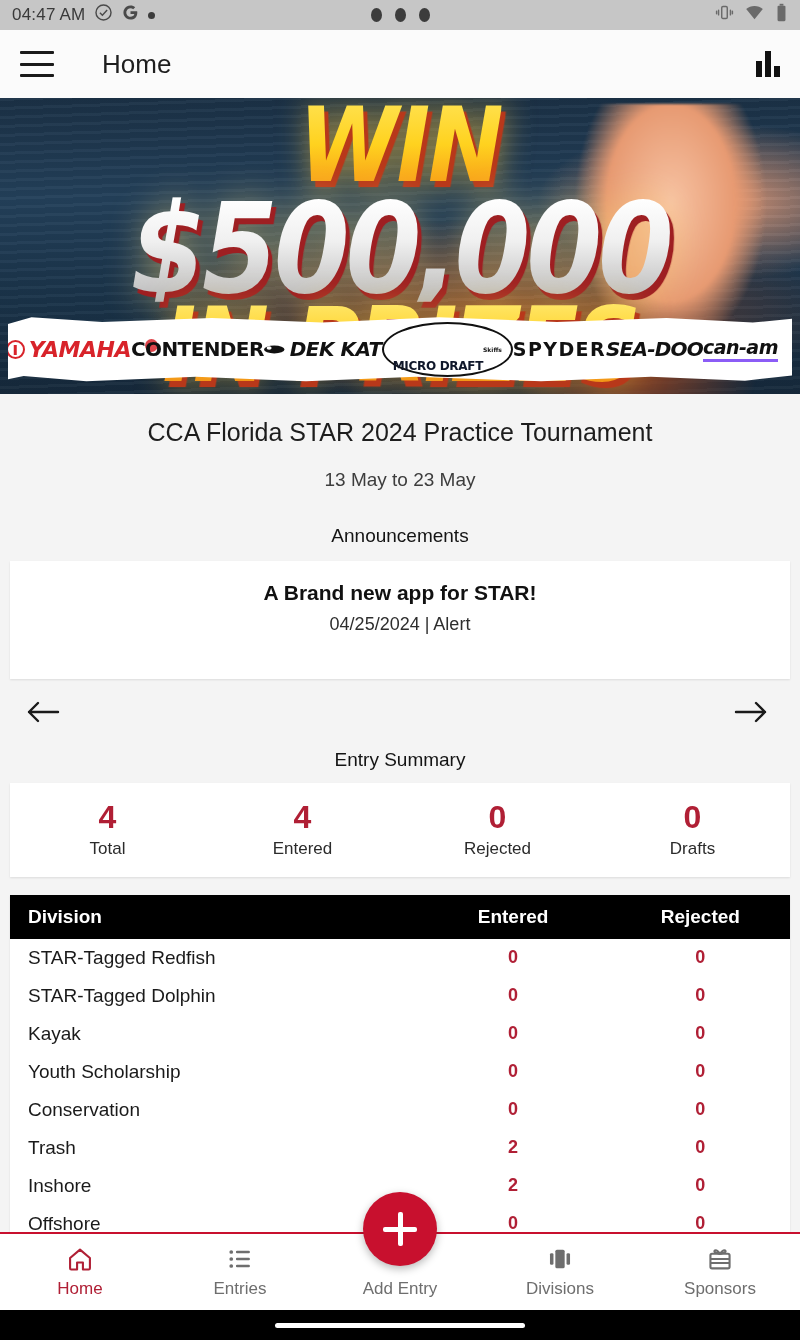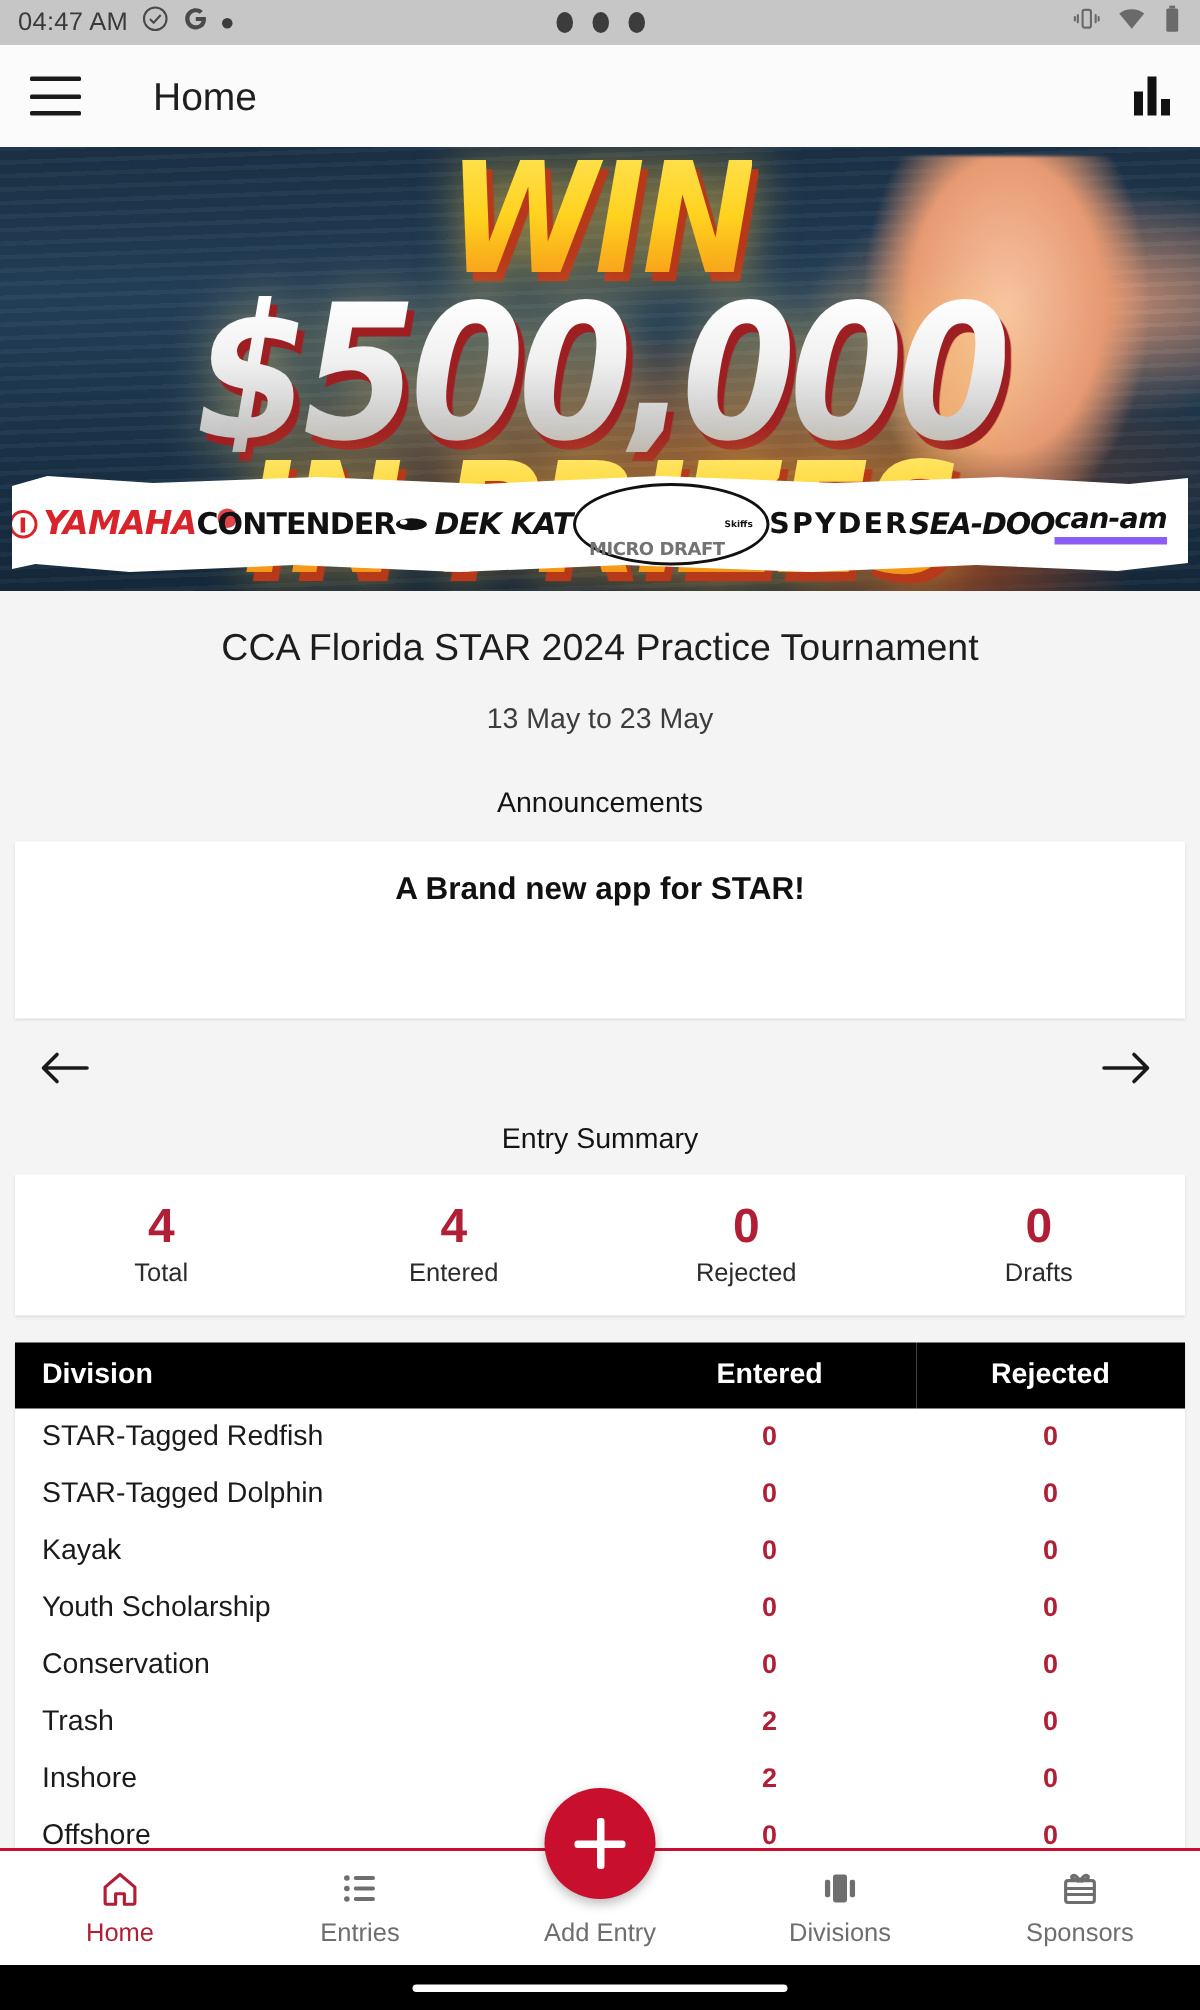--- a/index.html
+++ b/index.html
@@ -100,26 +100,26 @@
   .yamaha-mark { width:19px; height:19px; border:2.5px solid #d8232a; border-radius:50%;
     margin-right:4px; position:relative; }
   .yamaha-mark::before{ content:""; position:absolute; left:50%; top:3px; width:2.5px; height:10px;
     background:#d8232a; transform:translateX(-50%); }
   .lg-contender { color:#111; font-size:20px; letter-spacing:-.6px; position:relative; }
   .lg-contender::after{ content:""; position:absolute; left:14px; top:2px; width:13px; height:13px;
     background:#d8232a; border-radius:50%; opacity:.85; z-index:-1; }
   .lg-dekkat { color:#111; font-size:20px; font-style:italic; letter-spacing:-.5px; }
   .lg-microdraft { border:2px solid #111; border-radius:50%; padding:3px 9px; text-align:center;
     line-height:1; }
-  .lg-microdraft .md1 { font-size:12px; color:#737373; letter-spacing:-.3px; display:block;margin-top:33px; }
+  .lg-microdraft .md1 { font-size:12px; color:#0f172a; letter-spacing:-.3px; display:block;margin-top:33px; }
   .lg-microdraft .md2 { font-size:6px; color:#111; display:block; margin-top:1px; }
   .lg-spyder { color:#111; font-size:19px; letter-spacing:1.4px; }
   .lg-seadoo { color:#111; font-size:20px; font-style:italic; letter-spacing:-.8px; }
   .lg-canam { color:#111; font-size:19px; font-style:italic; letter-spacing:-.5px;
-    border-bottom:5px solid #8b5cf6; padding-bottom:1px; }
+    border-bottom:3px solid #8b5cf6; padding-bottom:1px; }
 
   
   .content { background:#f4f4f4; }
   .tourn-title { text-align:center; font-size:25px; color:#1d1d1d; padding-top:24px; }
   .tourn-dates { text-align:center; font-size:19px; color:#3d3d3d; margin-top:22px; }
   .section-head { text-align:center; font-size:19px; font-weight:normal; color:#141414;
     margin-top:34px; }
 
   .ann-card { background:#fff; margin:14px 10px 0; padding:20px 18px 0; height:118px;
     box-shadow:0 1px 2px rgba(0,0,0,.10);text-align:center; }
@@ -263,20 +263,21 @@
 
   <div class="content">
 
     <div class="tourn-title">CCA Florida STAR 2024 Practice Tournament</div>
     <div class="tourn-dates">13 May to 23 May</div>
 
     <div class="section-head">Announcements</div>
 
     <div class="ann-card">
       <div class="ann-title">A Brand new app for STAR!</div>
+      <div class="ann-meta">04/25/2024 | Alert</div>
     </div>
 
     <div class="ann-nav">
       <div class="arrow-btn">
         <svg width="34" height="28" viewBox="0 0 34 28">
             <path d="M32 14H3M12 5L3 14l9 9" fill="none" stroke="#1a1a1a" stroke-width="2.4" stroke-linecap="round" stroke-linejoin="round"></path>
           </svg>
       </div>
       <div class="arrow-btn">
         <svg width="34" height="28" viewBox="0 0 34 28">

